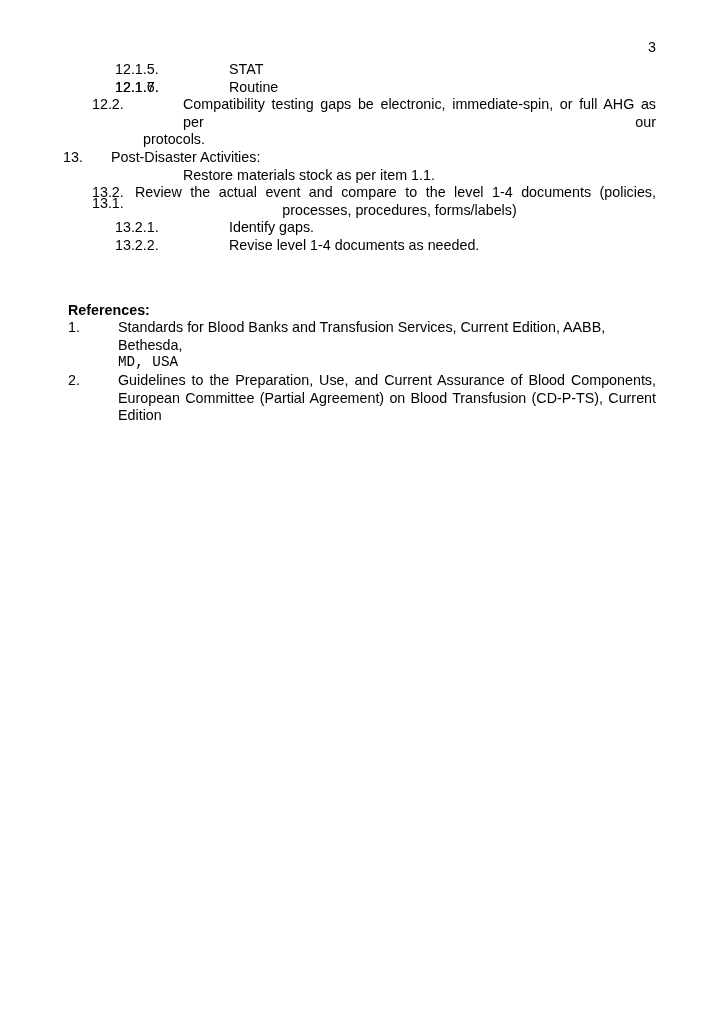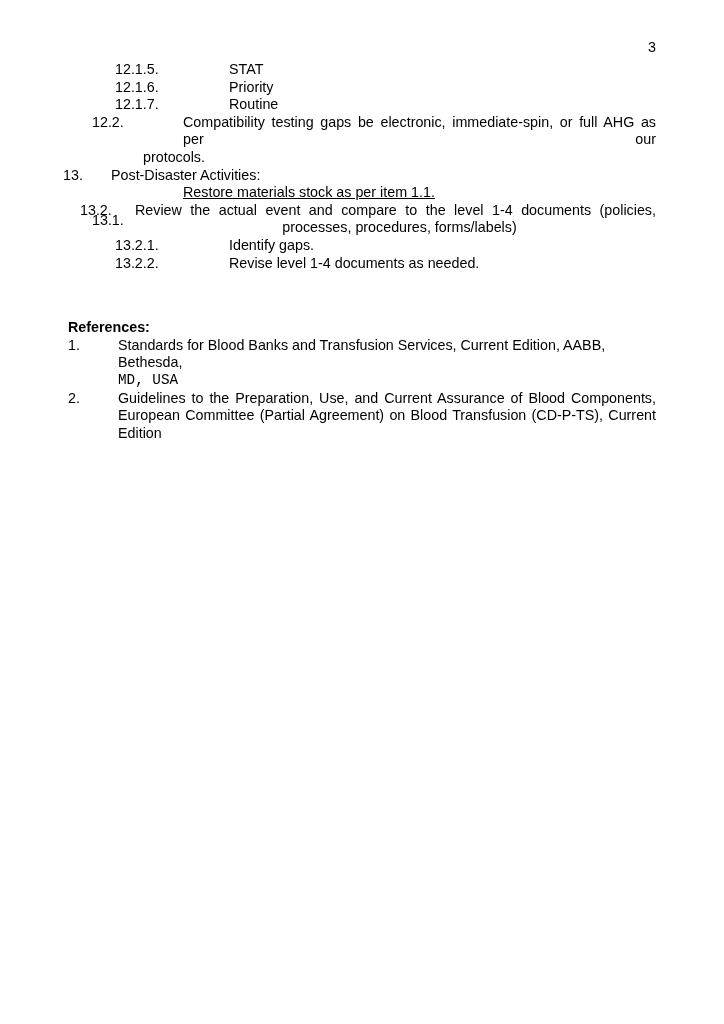--- a/index.html
+++ b/index.html
@@ -60,41 +60,40 @@
   <div class="page-number">3</div>
 
   <div class="content">
     <div id="list-container">
         <div class="para">
           <span class="marker" style="left: 115px;">12.1.5.</span>
           <div class="line" style="margin-left: 203px;">STAT</div>
         </div>
         <div class="para">
           <span class="marker" style="left: 115px;">12.1.6.</span>
-          <div class="line" style="margin-left: 203px;">Priority</div>
         </div>
         <div class="para">
           <span class="marker" style="left: 115px;">12.1.7.</span>
           <div class="line" style="margin-left: 203px;">Routine</div>
         </div>
         <div class="para">
           <span class="marker" style="left: 92px;">12.2.</span>
           <div class="line j" style="margin-left: 157px;">Compatibility testing gaps be electronic, immediate-spin, or full AHG as per our</div>
           <div class="line" style="margin-left: 117px;">protocols.</div>
         </div>
         <div class="para">
           <span class="marker" style="left: 63px;">13.</span>
           <div class="line" style="margin-left: 85px;">Post-Disaster Activities:</div>
         </div>
         <div class="para">
           <span class="marker" style="left: 92px; margin-top: 28px;">13.1.</span>
-          <div class="line" style="margin-left: 157px; text-decoration: underline;">Restore materials stock as per item 1.1.</div>
+          <div class="line" style="margin-left: 157px;">Restore materials stock as per item 1.1.</div>
         </div>
         <div class="para">
-          <span class="marker" style="left: 80px;">13.2.</span>
+          <span class="marker" style="left: 92px;">13.2.</span>
           <div class="line j" style="margin-left: 109px;">Review the actual event and compare to the level 1-4 documents (policies,</div>
           <div class="line" style="margin-left: 117px; text-align: center;">processes, procedures, forms/labels)</div>
         </div>
         <div class="para">
           <span class="marker" style="left: 115px;">13.2.1.</span>
           <div class="line" style="margin-left: 203px;">Identify gaps.</div>
         </div>
         <div class="para">
           <span class="marker" style="left: 115px;">13.2.2.</span>
           <div class="line" style="margin-left: 203px;">Revise level 1-4 documents as needed.</div>

